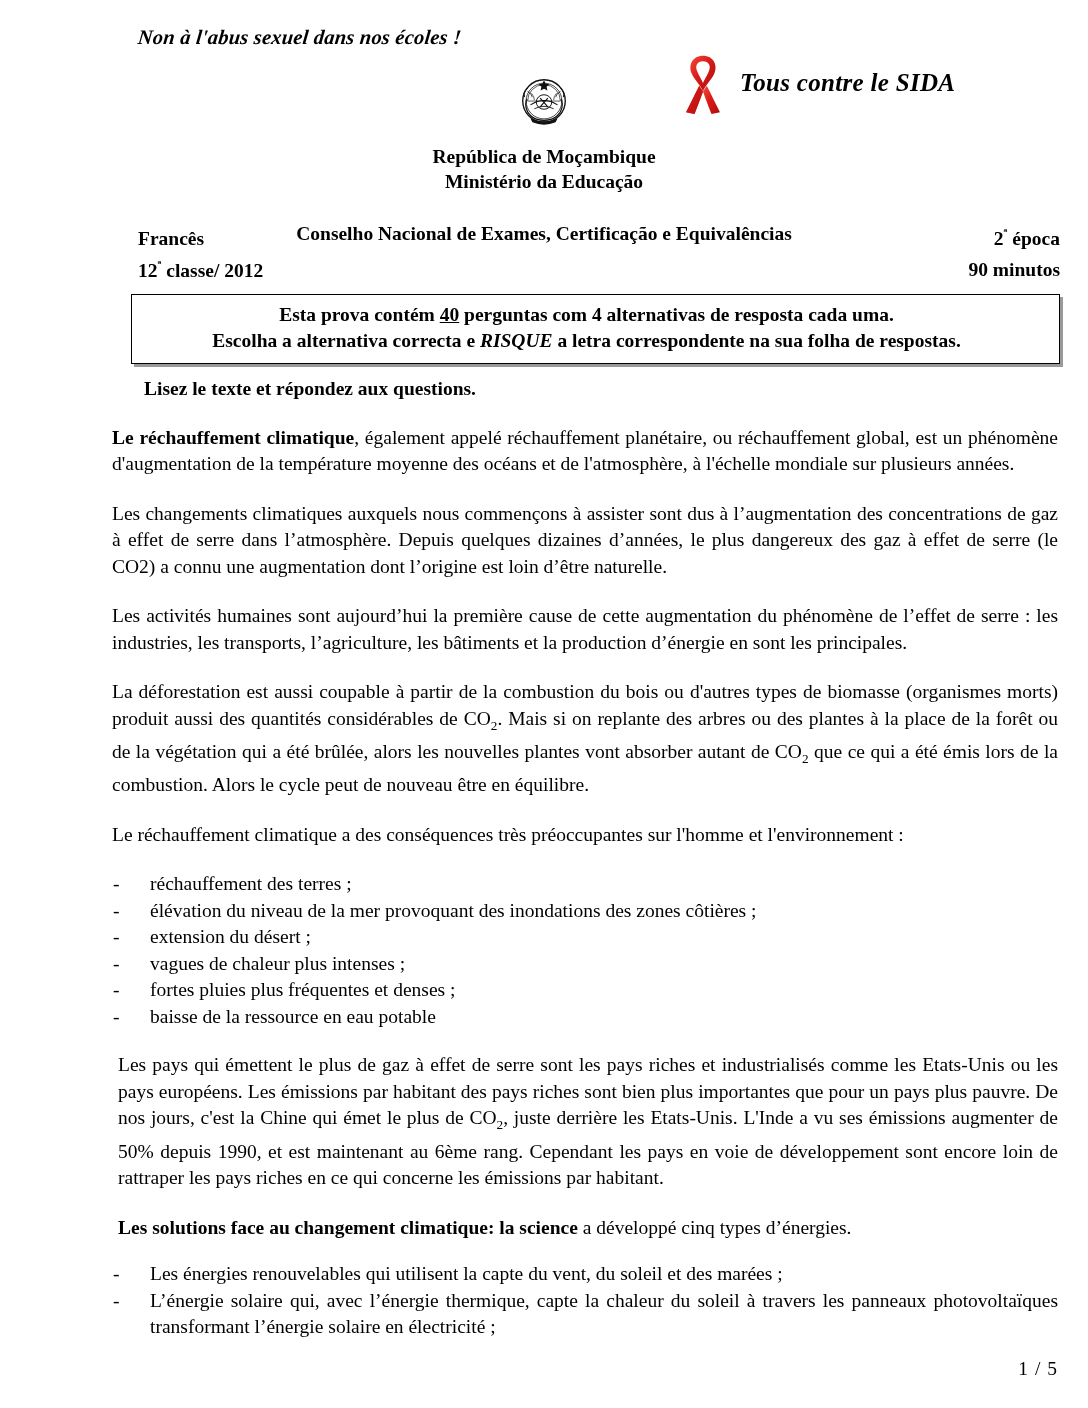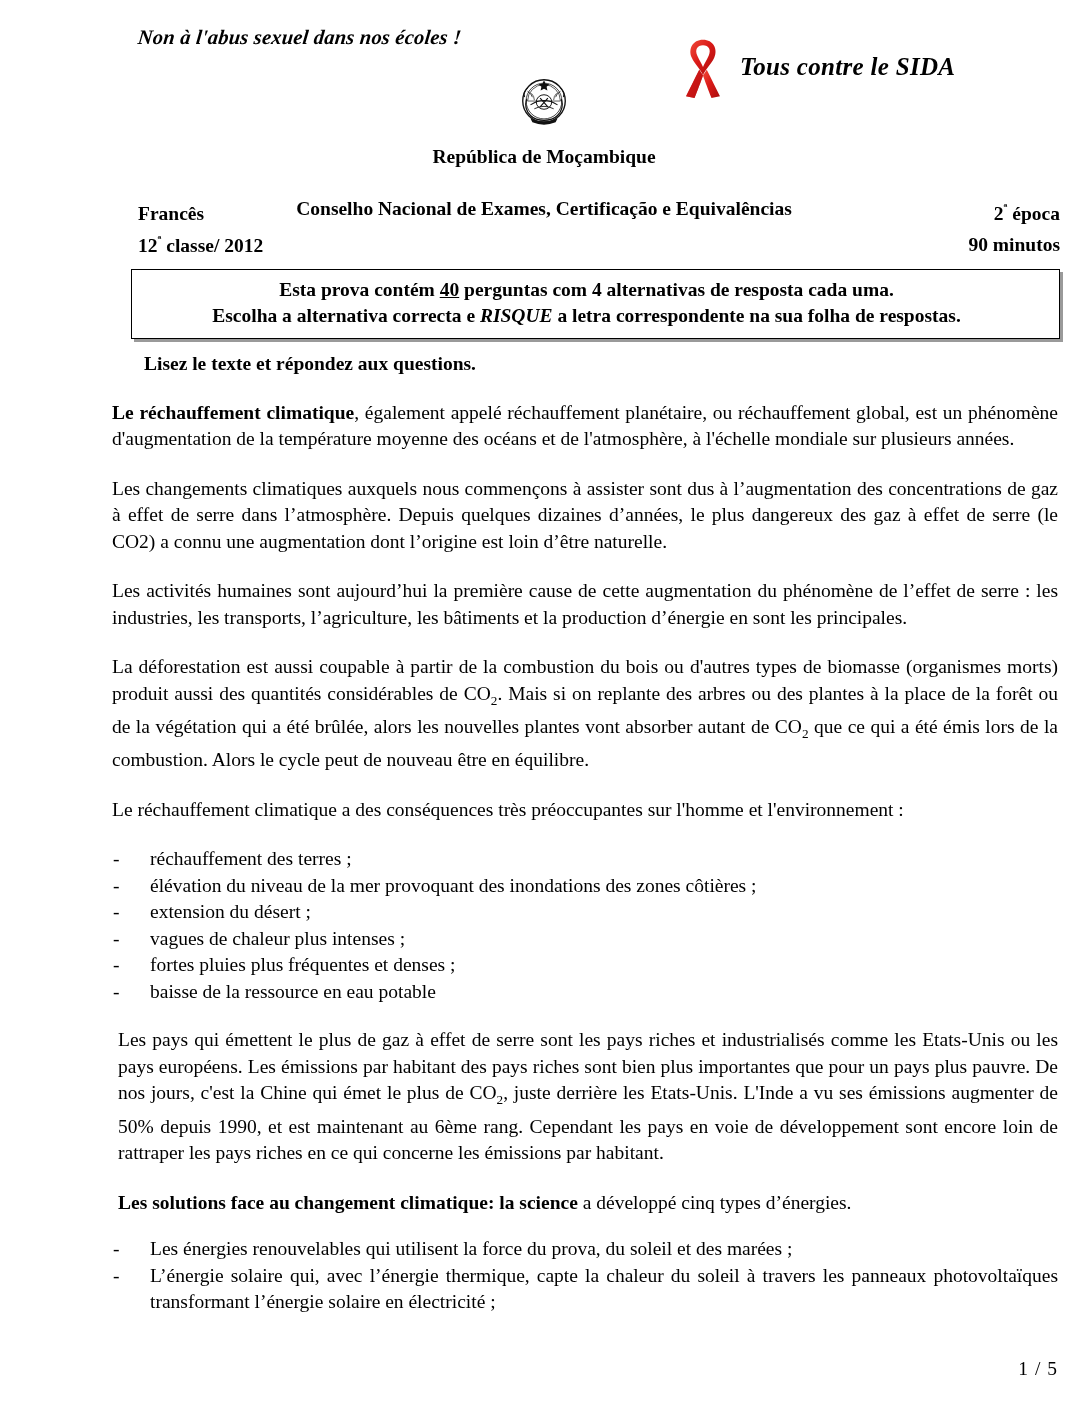--- a/index.html
+++ b/index.html
@@ -35,21 +35,21 @@
     font-style: italic;
     font-weight: bold;
     font-size: 20.5px;
     letter-spacing: 0.2px;
     white-space: nowrap;
     transform: skewX(-6deg);
   }
   .sida-block {
     position: absolute;
     left: 672px;
-    top: 34px;
+    top: 50px;
     display: flex;
     align-items: center;
     gap: 6px;
   }
   .ribbon {
     width: 62px;
     height: 66px;
     display: block;
   }
   .sida-text {
@@ -233,20 +233,21 @@
       <path d="M16 48 q14 6 28 0 l-2 4 q-12 5 -24 0 z" fill="#111"></path>
       <path d="M10 26 q-2 -6 3 -9" fill="none" stroke="#111" stroke-width="1"></path>
       <path d="M50 26 q2 -6 -3 -9" fill="none" stroke="#111" stroke-width="1"></path>
       <path d="M13 20 q4 2 5 6 M47 20 q-4 2 -5 6" stroke="#111" stroke-width="0.8" fill="none"></path>
       <path d="M17 22 q3 3 3 7 M43 22 q-3 3 -3 7" stroke="#111" stroke-width="0.7" fill="none"></path>
     </svg>
   </div>
 
   <div class="ministry">
     <div>República de Moçambique</div>
+    <div>Ministério da Educação</div>
   </div>
 
   <div class="exam-row">
     <div class="exam-line">
       <span class="exam-left">Francês</span>
       <span class="exam-center">Conselho Nacional de Exames, Certificação e Equivalências</span>
       <span class="exam-right"><span>2</span><sup class="ord">ª</sup><span> época</span></span>
     </div>
     <div class="exam-line">
       <span class="exam-left"><span>12</span><sup class="ord">ª</sup><span> classe/ 2012</span></span>
@@ -282,21 +283,21 @@
       <li><span class="dash">-</span><span>vagues de chaleur plus intenses ;</span></li>
       <li><span class="dash">-</span><span>fortes pluies plus fréquentes et denses ;</span></li>
       <li><span class="dash">-</span><span>baisse de la ressource en eau potable</span></li>
     </ul>
 
     <p class="para indent"><span>Les pays qui émettent le plus de gaz à effet de serre sont les pays riches et industrialisés comme les Etats-Unis ou les pays européens. Les émissions par habitant des pays riches sont bien plus importantes que pour un pays plus pauvre. De nos jours, c'est la Chine qui émet le plus de CO</span><sub class="sb">2</sub><span>, juste derrière les Etats-Unis. L'Inde a vu ses émissions augmenter de 50% depuis 1990, et est maintenant au 6ème rang. Cependant les pays en voie de développement sont encore loin de rattraper les pays riches en ce qui concerne les émissions par habitant.</span></p>
 
     <div class="solutions-head"><span class="b">Les solutions face au changement climatique: la science</span><span> a développé cinq types d’énergies.</span></div>
 
     <ul class="dashlist justified">
-      <li><span class="dash">-</span><span>Les énergies renouvelables qui utilisent la force du prova, du soleil et des marées ;</span></li>
+      <li><span class="dash">-</span><span>Les énergies renouvelables qui utilisent la capte du vent, du soleil et des marées ;</span></li>
       <li><span class="dash">-</span><span>L’énergie solaire qui, avec l’énergie thermique, capte la chaleur du soleil à travers les panneaux photovoltaïques transformant l’énergie solaire en électricité ;</span></li>
     </ul>
 
   </div>
 
   <div class="page-number">1 / 5</div>
 
 </div>
 
 </body></html>

